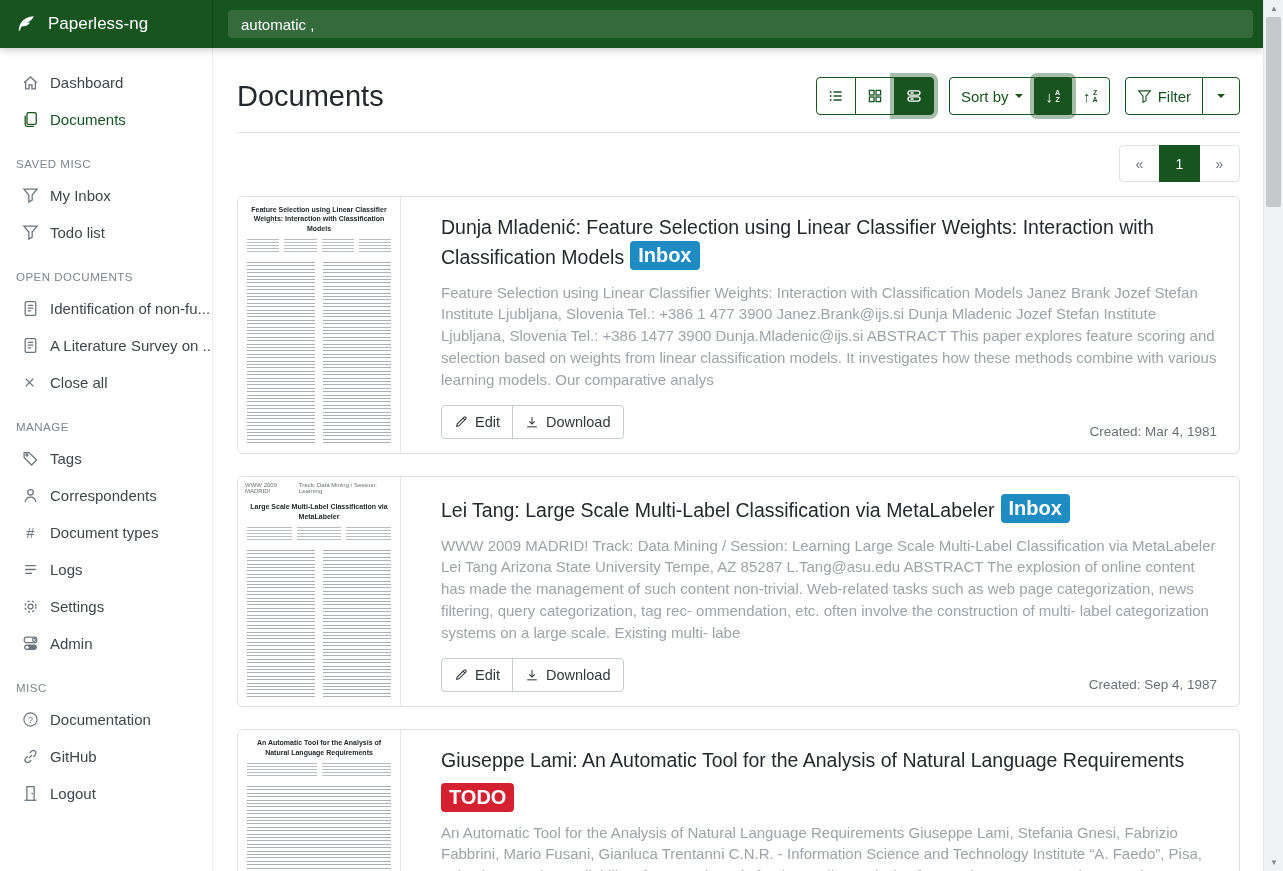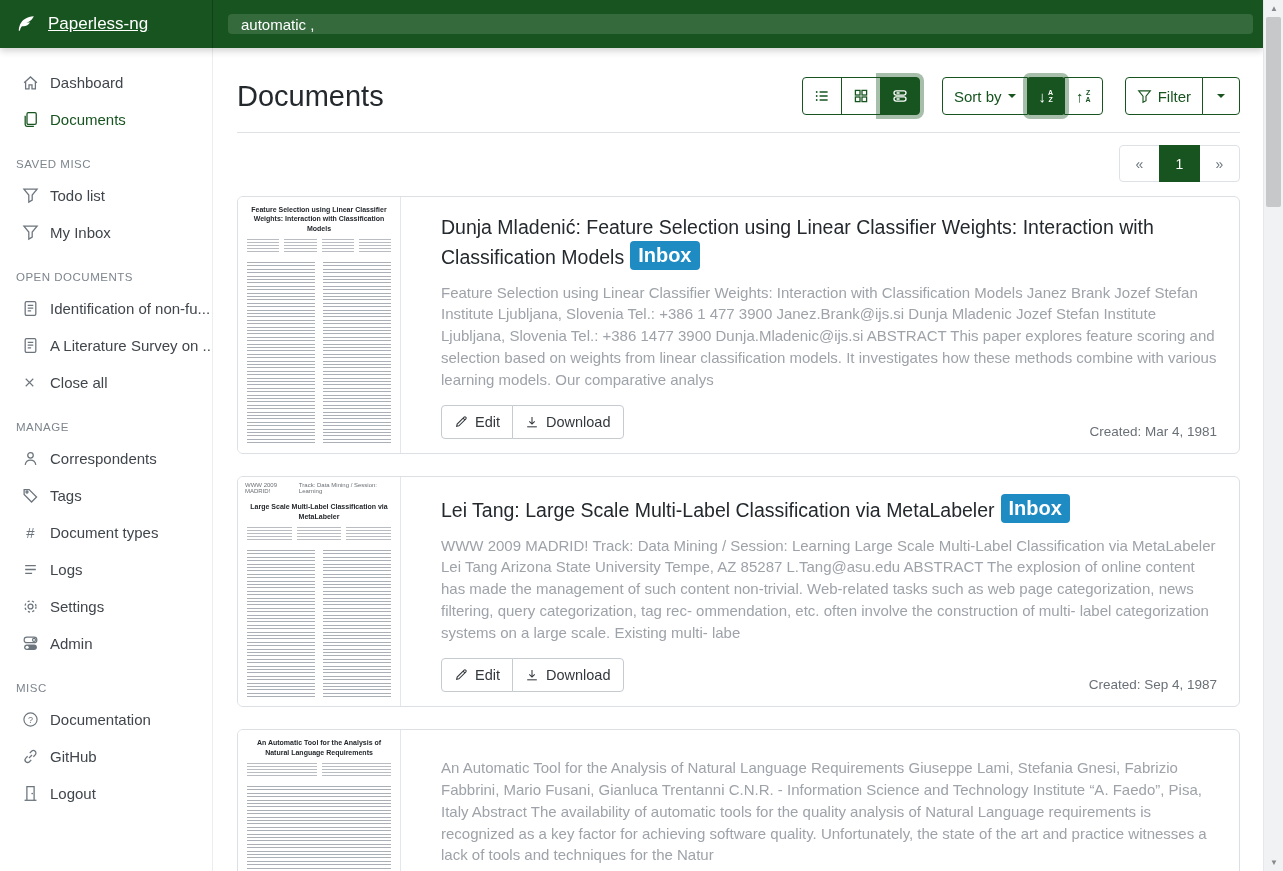--- a/index.html
+++ b/index.html
@@ -13,23 +13,23 @@
   
   .navbar {
     position: fixed; top: 0; left: 0; right: 20px; height: 48px;
     background: #17541f; display: flex; align-items: center; z-index: 30;
     box-shadow: 0 3px 7px rgba(0,0,0,.18);
   }
   .brand {
     width: 213px; height: 48px; display: flex; align-items: center; gap: 12px;
     padding-left: 15px; flex: none; border-right: 1px solid rgba(0,0,0,.22);
   }
-  .brand-label { color: #fff; font-size: 17px; text-decoration: underline; }
+  .brand-label { color: #fff; font-size: 17px; }
   .search-input {
-    flex: 1; margin: 0 10px 0 15px; height: 20px; border: none; outline: none;
+    flex: 1; margin: 0 10px 0 15px; height: 28px; border: none; outline: none;
     background: rgba(255,255,255,.13); border-radius: 4px; color: #fff;
     font-size: 15px; padding: 8px 13px; font-family: inherit;
   }
 
   
   .sidebar {
     position: fixed; top: 48px; left: 0; bottom: 0; width: 213px;
     background: #fff; border-right: 1px solid #ebedef; z-index: 20;
     padding-top: 16px;
   }
@@ -48,21 +48,21 @@
   .hash-glyph { font-size: 15px; line-height: 1; color: #6c757d; width: 17px; text-align: center; }
 
   
   .main { margin-left: 213px; margin-right: 20px; padding: 63px 23px 0 24px; }
   .header-row {
     display: flex; justify-content: space-between; align-items: center;
     padding: 14px 0 17px; border-bottom: 1px solid #dee2e6;
   }
   .page-title { font-size: 29px; font-weight: 400; color: #24292e; }
 
-  .toolbar { display: flex; align-items: flex-start; gap: 22px; }
+  .toolbar { display: flex; align-items: flex-start; gap: 15px; }
   .btn-group { display: flex; }
   .tbtn {
     height: 38px; min-width: 38px; padding: 0 11px; background: #fff;
     border: 1px solid #17541f; color: #17541f; display: inline-flex;
     align-items: center; justify-content: center; gap: 6px; font-size: 15px;
     cursor: pointer; margin-left: -1px; font-family: inherit;
   }
   .btn-group .tbtn:first-child { border-radius: 4px 0 0 4px; margin-left: 0; }
   .btn-group .tbtn:last-child { border-radius: 0 4px 4px 0; }
   .tbtn.active {
@@ -180,30 +180,30 @@
   </div>
 
   <div class="side-heading">SAVED MISC</div>
 
   <div class="side-item">
     <span class="ic">
       <svg viewBox="0 0 16 16" width="17" height="17" fill="none" stroke="currentColor" stroke-width="1.2">
           <path d="M1.8 2h12.4L9.6 7.6v4.8l-3.2 1.8V7.6z"></path>
         </svg>
     </span>
+    <span>My Inbox</span>
+  </div>
+
+  <div class="side-item">
+    <span class="ic">
+      <svg viewBox="0 0 16 16" width="17" height="17" fill="none" stroke="currentColor" stroke-width="1.2">
+          <path d="M1.8 2h12.4L9.6 7.6v4.8l-3.2 1.8V7.6z"></path>
+        </svg>
+    </span>
     <span>Todo list</span>
-  </div>
-
-  <div class="side-item">
-    <span class="ic">
-      <svg viewBox="0 0 16 16" width="17" height="17" fill="none" stroke="currentColor" stroke-width="1.2">
-          <path d="M1.8 2h12.4L9.6 7.6v4.8l-3.2 1.8V7.6z"></path>
-        </svg>
-    </span>
-    <span>My Inbox</span>
   </div>
 
   <div class="side-heading">OPEN DOCUMENTS</div>
 
   <div class="side-item">
     <span class="ic">
       <svg viewBox="0 0 16 16" width="17" height="17" fill="none" stroke="currentColor" stroke-width="1.2">
           <rect x="3" y="1.6" width="10" height="12.8" rx="1.2"></rect>
           <path d="M5.4 5h5.2M5.4 7.6h5.2M5.4 10.2h3.2"></path>
         </svg>
@@ -228,35 +228,35 @@
         </svg>
     </span>
     <span>Close all</span>
   </div>
 
   <div class="side-heading">MANAGE</div>
 
   <div class="side-item">
     <span class="ic">
       <svg viewBox="0 0 16 16" width="17" height="17" fill="none" stroke="currentColor" stroke-width="1.2">
+          <path d="M2 2.4v4.7l7 7L13.7 9.4l-7-7z"></path>
+          <circle cx="4.7" cy="4.7" r=".95"></circle>
+        </svg>
+    </span>
+    <span>Tags</span>
+  </div>
+
+  <div class="side-item">
+    <span class="ic">
+      <svg viewBox="0 0 16 16" width="17" height="17" fill="none" stroke="currentColor" stroke-width="1.2">
           <circle cx="8" cy="5" r="2.6"></circle>
           <path d="M3 14c.5-2.9 2.5-4.4 5-4.4s4.5 1.5 5 4.4"></path>
         </svg>
     </span>
     <span>Correspondents</span>
-  </div>
-
-  <div class="side-item">
-    <span class="ic">
-      <svg viewBox="0 0 16 16" width="17" height="17" fill="none" stroke="currentColor" stroke-width="1.2">
-          <path d="M2 2.4v4.7l7 7L13.7 9.4l-7-7z"></path>
-          <circle cx="4.7" cy="4.7" r=".95"></circle>
-        </svg>
-    </span>
-    <span>Tags</span>
   </div>
 
   <div class="side-item">
     <span class="hash-glyph">#</span>
     <span>Document types</span>
   </div>
 
   <div class="side-item">
     <span class="ic">
       <svg viewBox="0 0 16 16" width="17" height="17" fill="none" stroke="currentColor" stroke-width="1.2">
@@ -503,18 +503,19 @@
       <div class="t-title">An Automatic Tool for the Analysis of Natural Language Requirements</div>
       <div class="t-meta">
           <span></span>
           <span></span>
         </div>
       <div class="t-cols">
           <div class="t-col"></div>
         </div>
     </div>
     <div class="card-body">
+      <h2 class="doc-title"><span>Giuseppe Lami: An Automatic Tool for the Analysis of Natural Language Requirements</span><span class="badge badge-newline" style="background-color: rgb(213, 32, 47);">TODO</span></h2>
       <p class="excerpt">An Automatic Tool for the Analysis of Natural Language Requirements Giuseppe Lami, Stefania Gnesi, Fabrizio Fabbrini, Mario Fusani, Gianluca Trentanni C.N.R. - Information Science and Technology Institute “A. Faedo”, Pisa, Italy Abstract The availability of automatic tools for the quality analysis of Natural Language requirements is recognized as a key factor for achieving software quality. Unfortunately, the state of the art and practice witnesses a lack of tools and techniques for the Natur</p>
 
     </div>
   </article>
 
 </main>
 
 </body></html>

